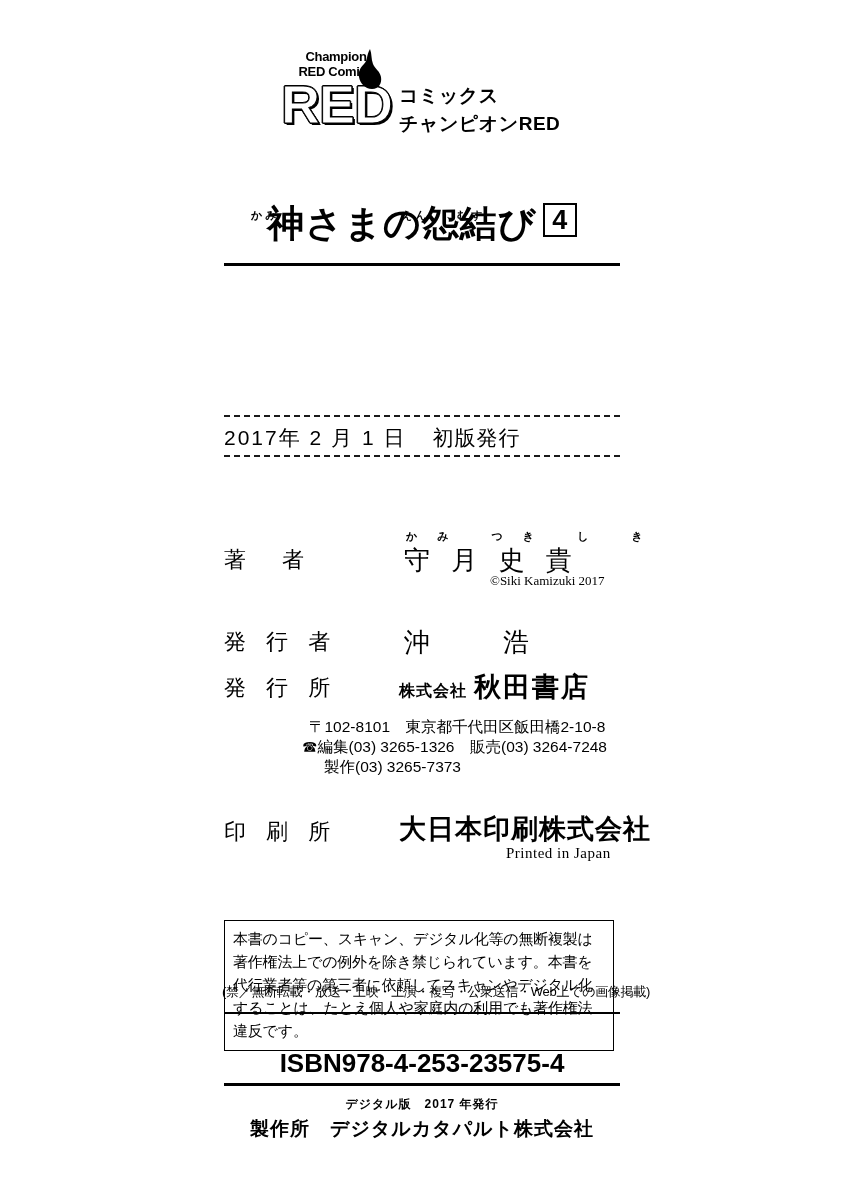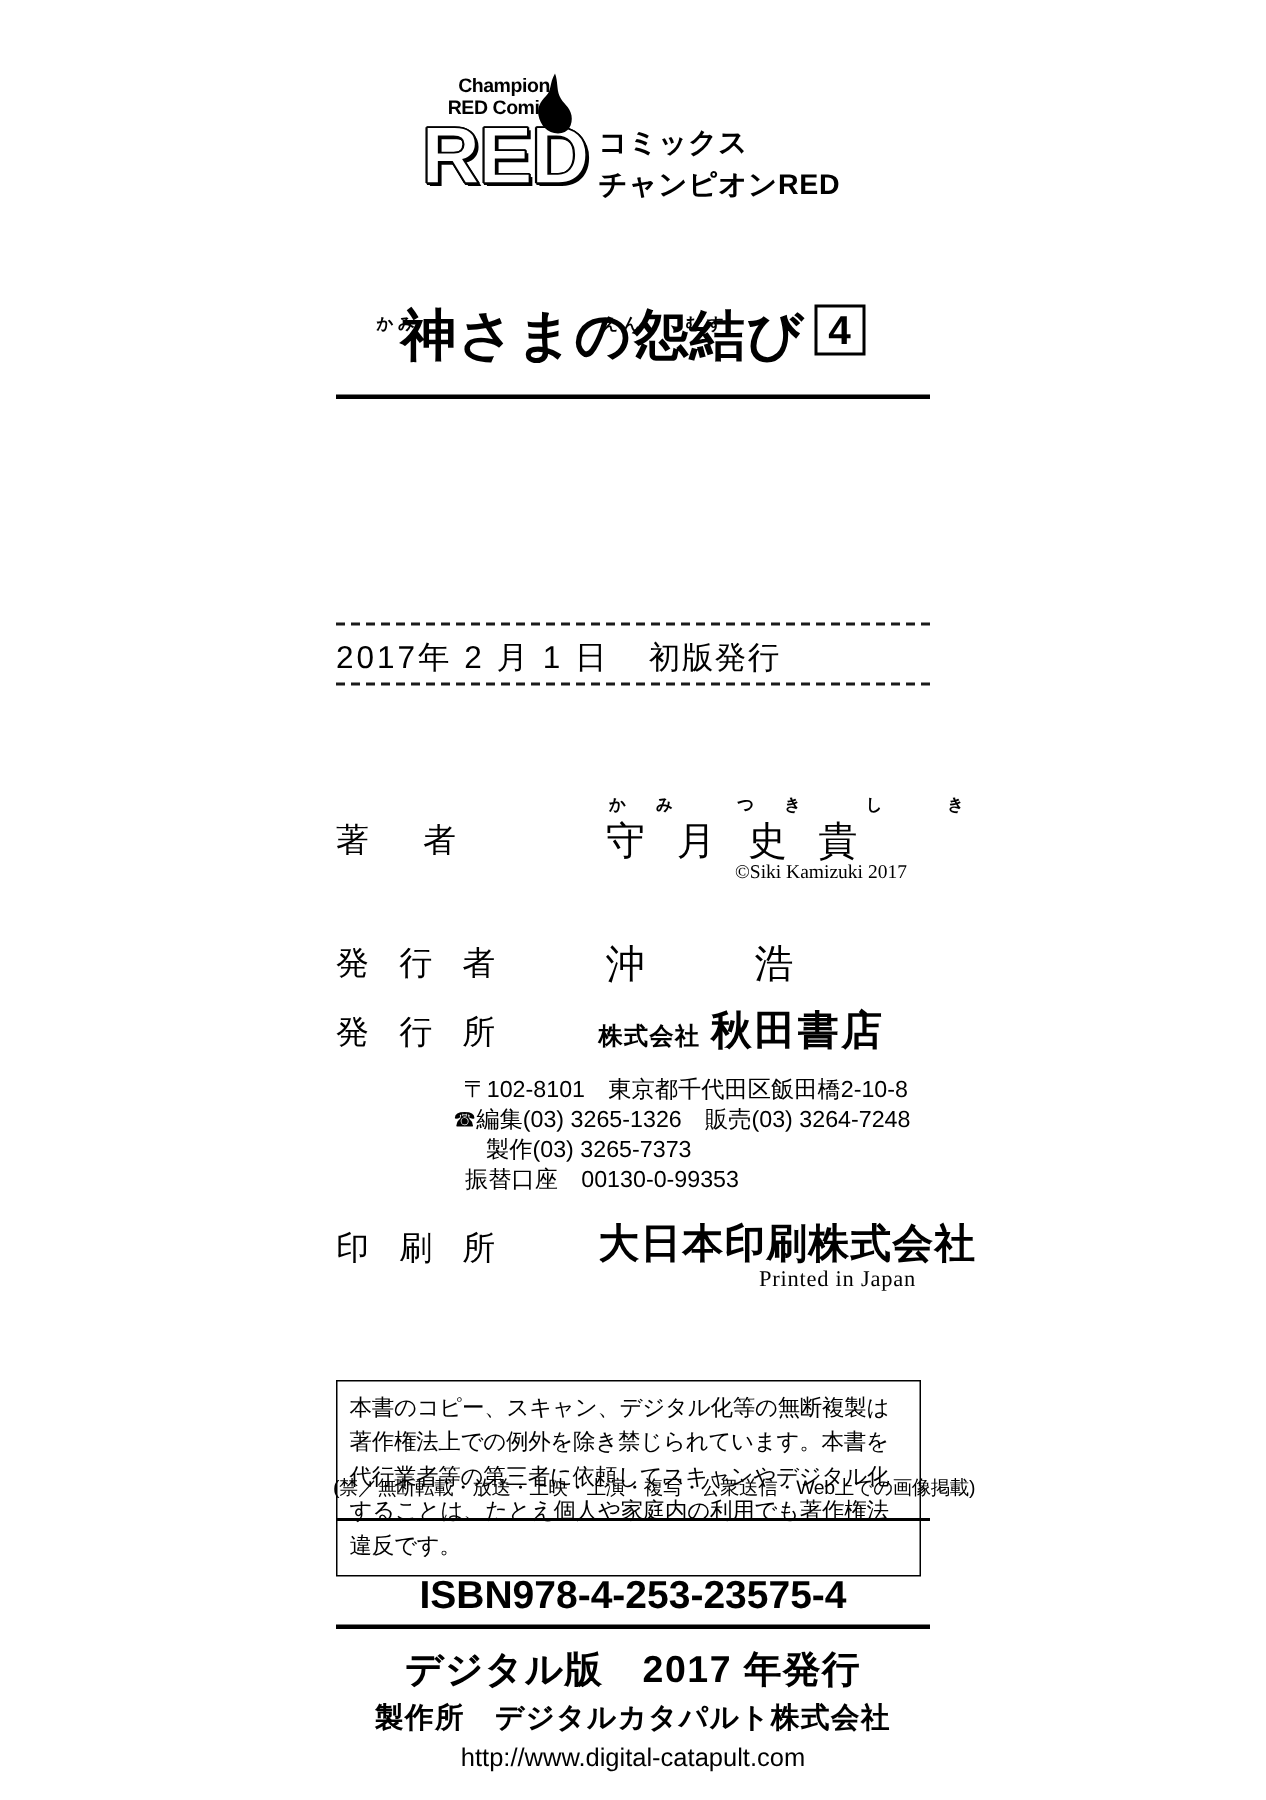--- a/index.html
+++ b/index.html
@@ -325,21 +325,21 @@
   
   .digital {
     position: absolute;
     left: 0;
     top: 1092px;
     width: 844px;
     text-align: center;
     font-family: "Liberation Sans", sans-serif;
   }
   .digital .dl1 {
-    font-size: 25px;
+    font-size: 12px;
     font-weight: bold;
     letter-spacing: 1px;
     margin-top: 4px;
   }
   .digital .dl2 {
     font-size: 19px;
     font-weight: bold;
     letter-spacing: 1px;
     margin-top: 3px;
     text-align: center;
@@ -407,21 +407,20 @@
       <div class="cred-label">発 行 所</div>
       <div class="house-value">
         <span class="house-kk">株式会社</span><span class="house-name">秋田書店</span>
       </div>
     </div>
 
     <div class="addr-block">
       <div class="addr-1">〒102-8101　東京都千代田区飯田橋2-10-8</div>
       <div class="addr-2">☎編集(03) 3265-1326　販売(03) 3264-7248</div>
       <div class="addr-3">製作(03) 3265-7373</div>
-      <div class="addr-4">振替口座　00130-0-99353</div>
     </div>
 
     <div class="cred-row row-printer">
       <div class="cred-label">印 刷 所</div>
       <div class="printer-value">大日本印刷株式会社</div>
       <div class="printed-jp">Printed in Japan</div>
     </div>
 
   </div>
 
@@ -430,16 +429,15 @@
   </div>
   <div class="notice-sub">(禁／無断転載・放送・上映・上演・複写・公衆送信・Web上での画像掲載)</div>
 
   <div class="rule rule-isbn-top"></div>
   <div class="isbn">ISBN978-4-253-23575-4</div>
   <div class="rule rule-isbn-bottom"></div>
 
   <div class="digital">
     <div class="dl1">デジタル版　2017 年発行</div>
     <div class="dl2">製作所　デジタルカタパルト株式会社</div>
-    <div class="dl3">http://www.digital-catapult.com</div>
   </div>
 
 </div>
 
 </body></html>

